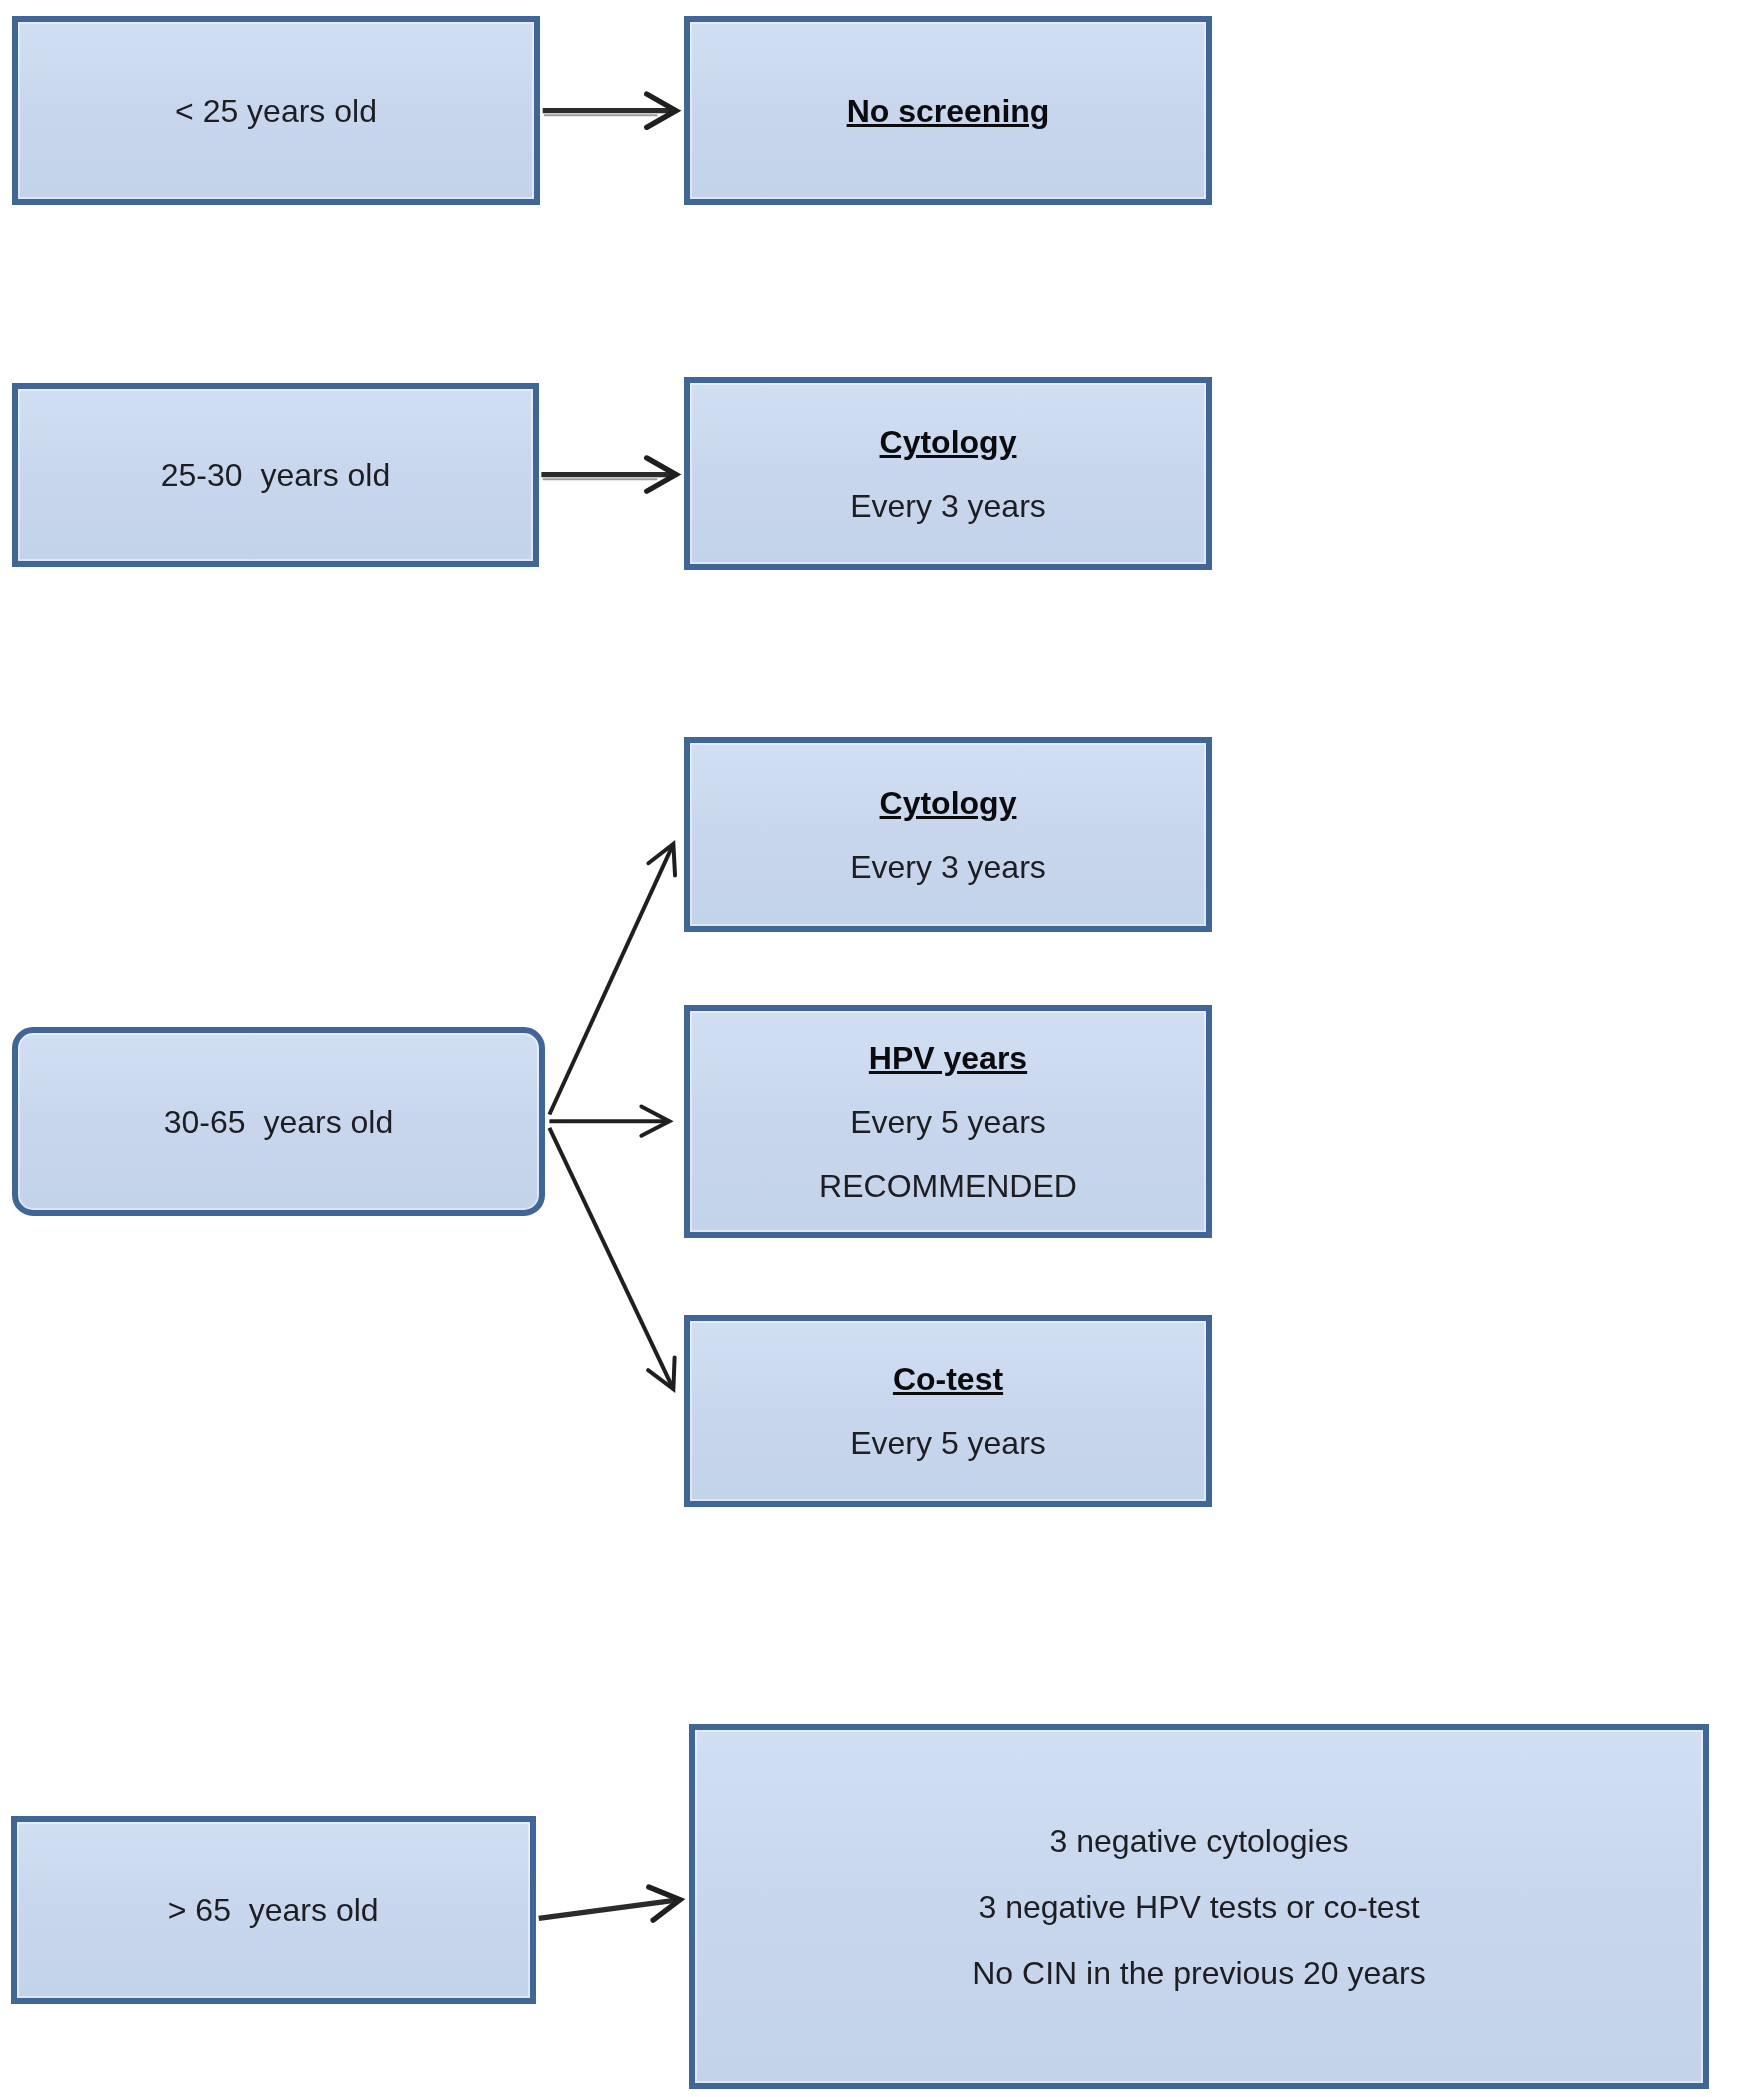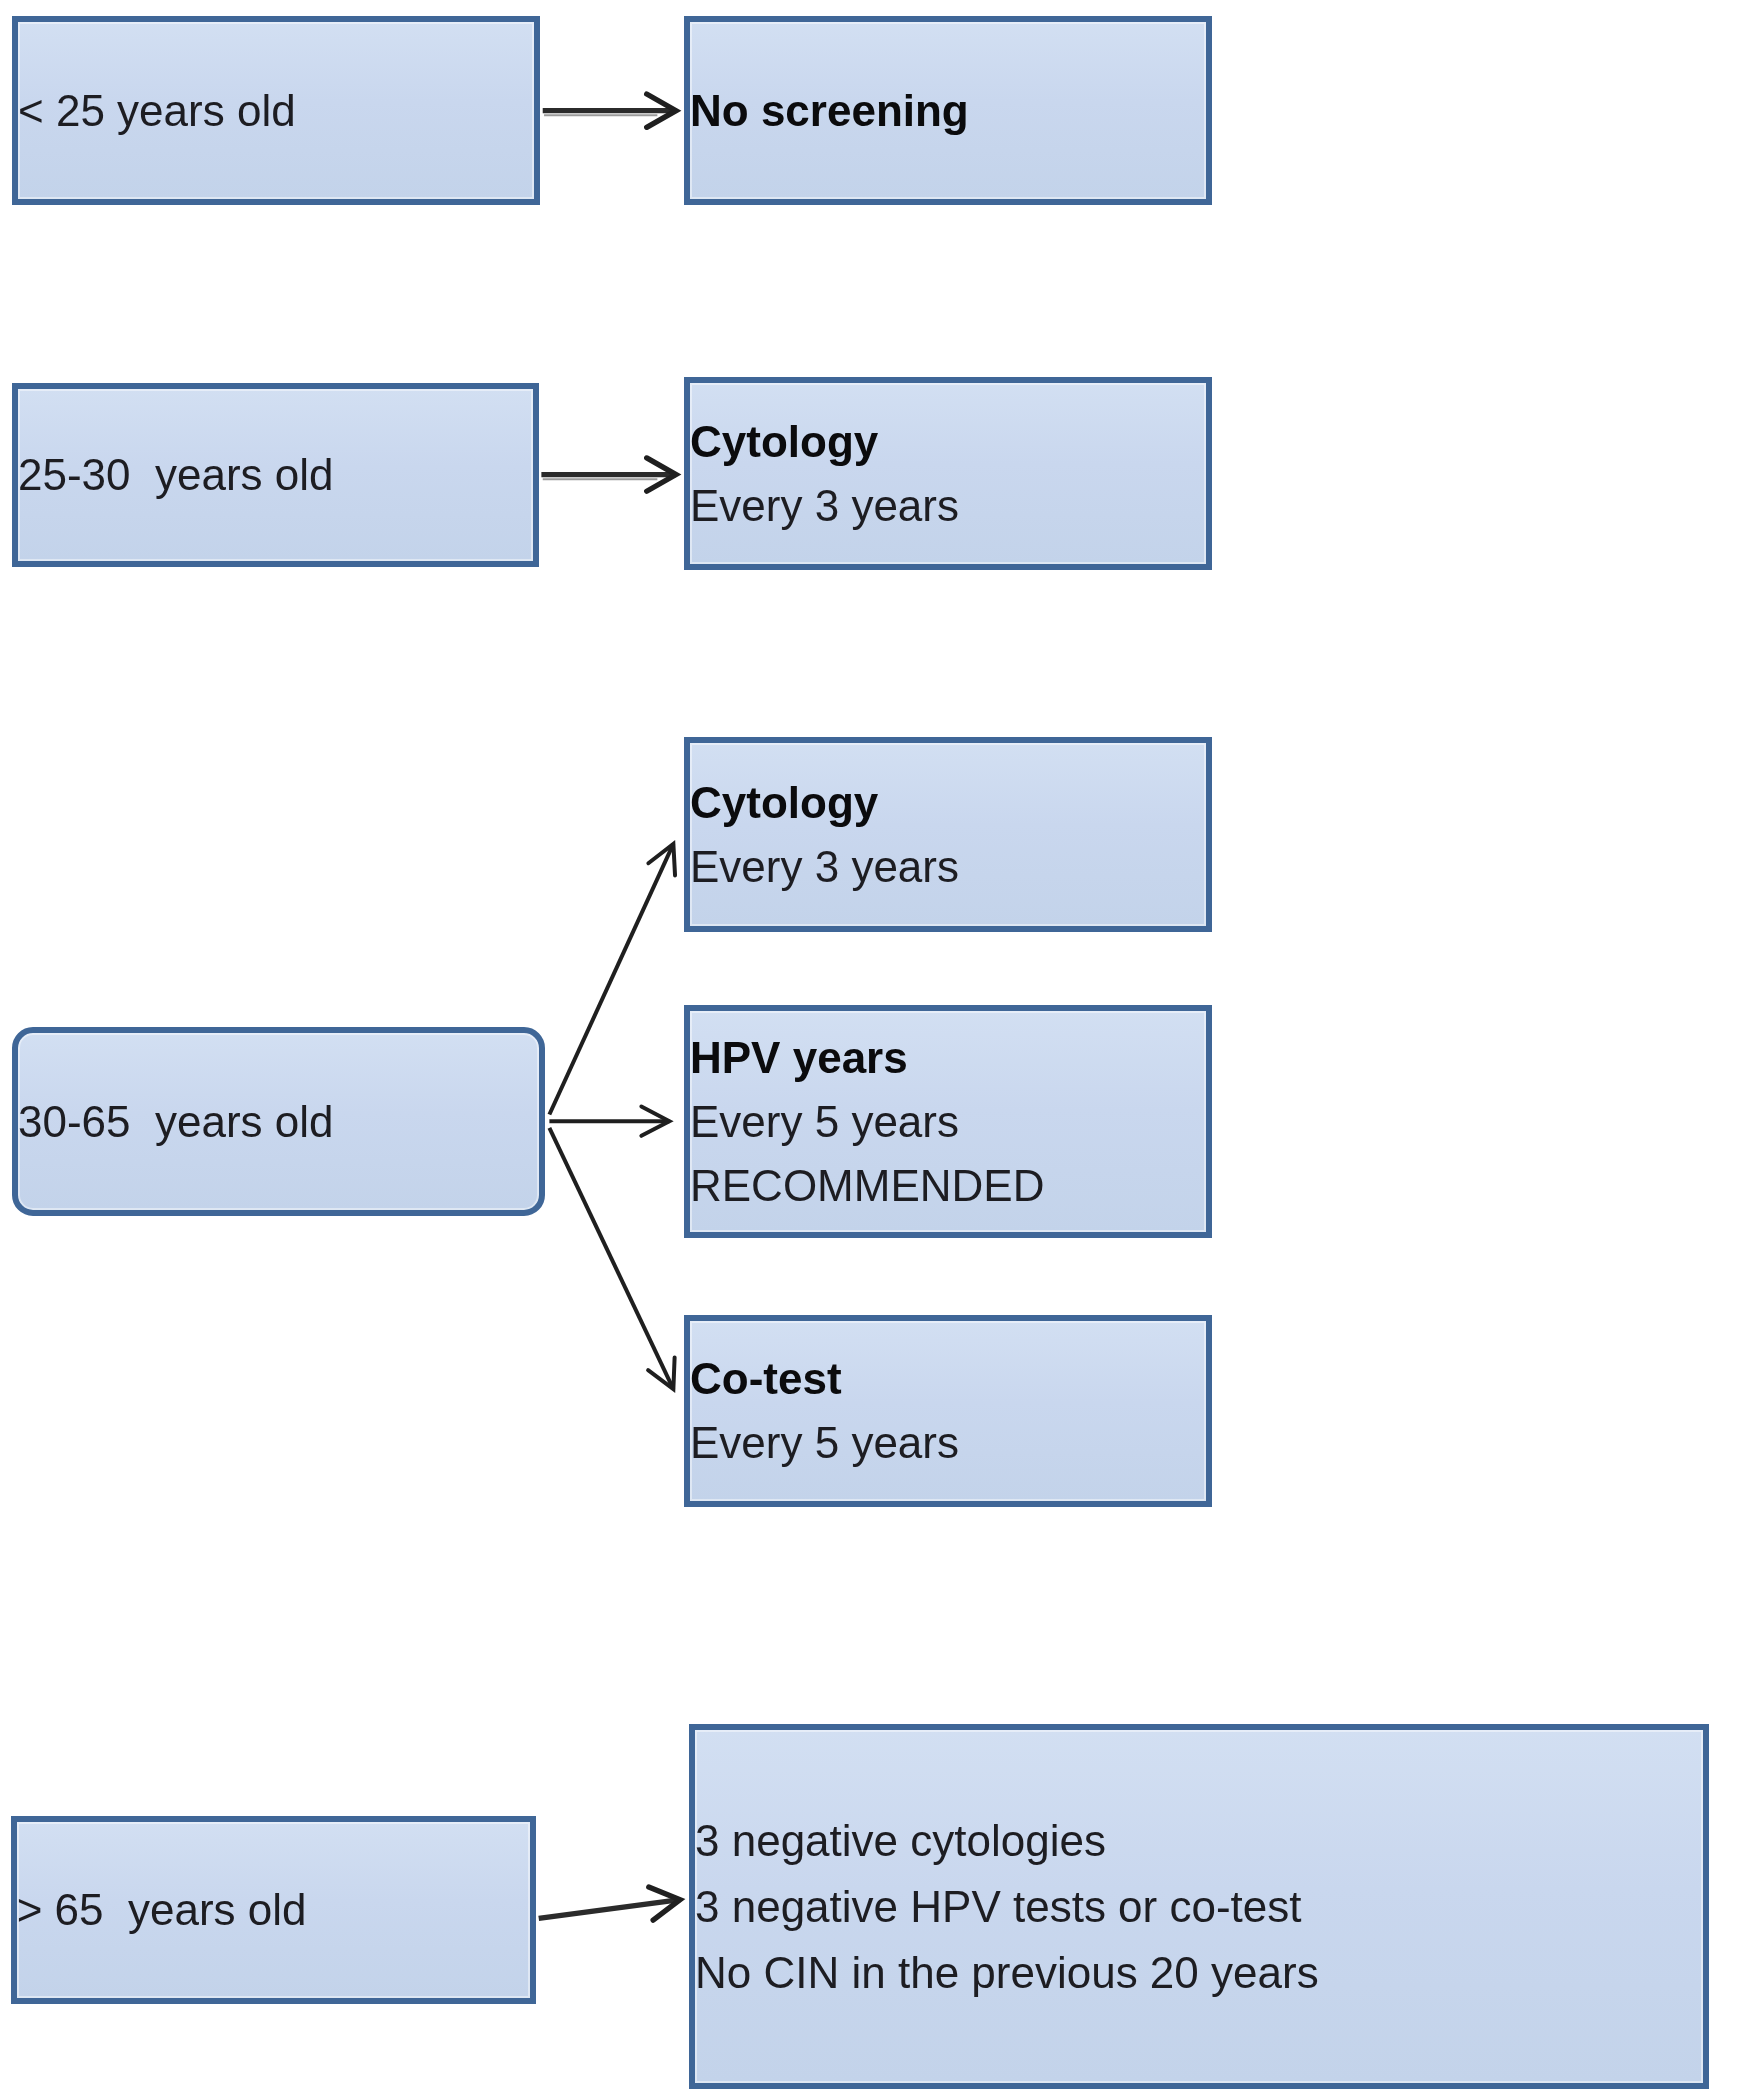--- a/index.html
+++ b/index.html
@@ -17,29 +17,30 @@
   }
   .node {
     position: absolute;
     box-sizing: border-box;
     background: linear-gradient(180deg, #d2dff2 0%, #c9d7ee 45%, #c3d3ea 100%);
     border: 6px solid #3f6697;
     box-shadow: inset 0 0 0 2px rgba(255,255,255,0.45);
     display: flex;
     flex-direction: column;
     justify-content: center;
-    align-items: flex-start;
+    align-items: center;
     text-align: center;
     color: #1d1d22;
-    font-size: 44px;
+    font-size: 32px;
     line-height: 64px;
   }
   .node .title {
     font-weight: 700;
     color: #0b0b0d;
+    text-decoration: underline;
   }
   .age-label {
     white-space: pre-wrap; 
   }
   .end-node {
     line-height: 66px;
   }
   svg.arrows {
     position: absolute;
     left: 0;

